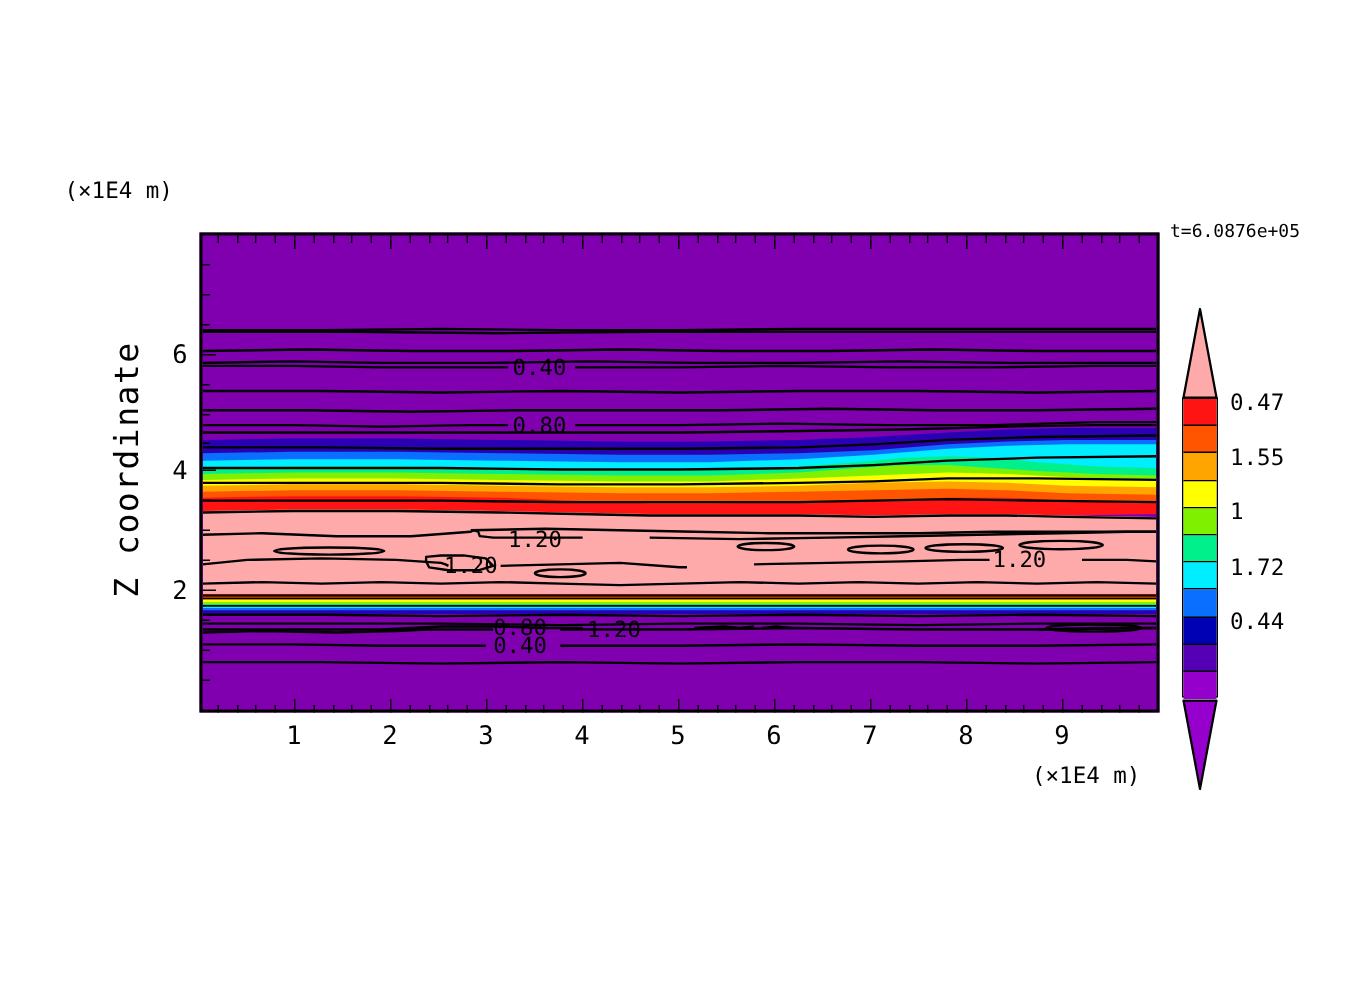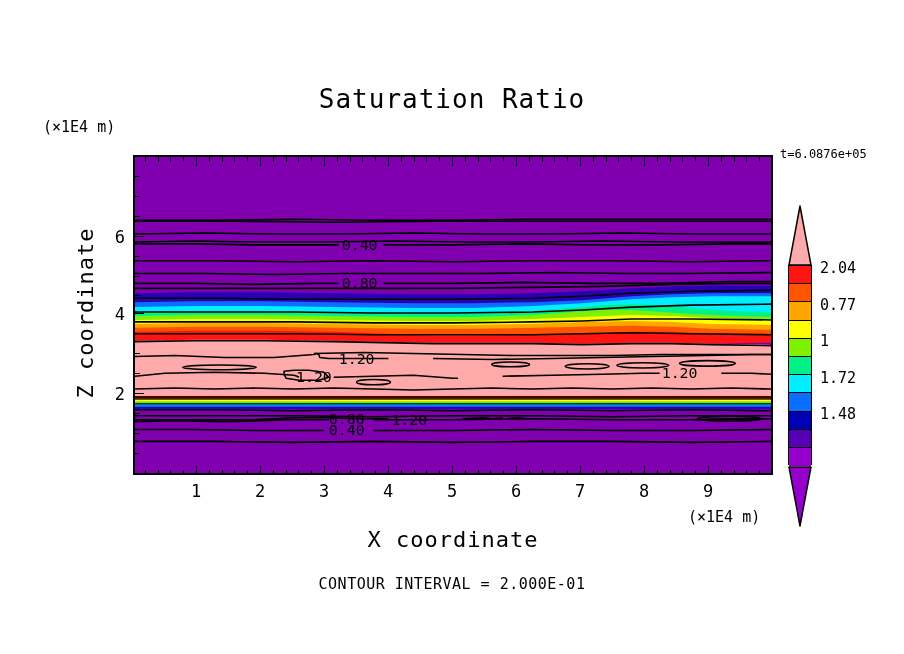--- a/index.html
+++ b/index.html
@@ -164,21 +164,20 @@
     font-size: 15px;
     color: #000;
     white-space: nowrap;
   }
 </style>
 </head>
 <body>
 
 <div class="fig">
 
-  <div class="title">Saturation Ratio</div>
   <div class="unit-top">(×1E4 m)</div>
   <div class="time-label">t=6.0876e+05</div>
 
   <div class="plot-frame">
     <svg class="plot-canvas" viewBox="0 0 640 320" preserveAspectRatio="none">
       <defs>
         <clipPath id="plotclip">
             <rect x="0" y="0" width="640" height="320"></rect>
           </clipPath>
       </defs>
@@ -427,23 +426,21 @@
     <div class="xticklabel" style="left:708px;">9</div>
   </div>
 
   <div>
     <div class="yticklabel" style="top:384px;">2</div>
     <div class="yticklabel" style="top:304px;">4</div>
     <div class="yticklabel" style="top:227px;">6</div>
   </div>
 
   <div class="unit-bottom">(×1E4 m)</div>
-  <div class="xaxis-title">X coordinate</div>
   <div class="yaxis-title">Z coordinate</div>
-  <div class="contour-note">CONTOUR INTERVAL = 2.000E-01</div>
 
   <div class="colorbar-wrap">
     <div class="cb-cap" style="top:0px;">
       <svg width="24" height="62" viewBox="0 0 24 62">
         <polygon points="12,1 23,60 1,60" fill="#ffaaaa" stroke="#000" stroke-width="1.5" stroke-linejoin="round"></polygon>
       </svg>
     </div>
     <div class="cb-body">
       <div class="cb-seg" style="height:18.2px; background:#ff1414;"></div>
       <div class="cb-seg" style="height:18.2px; background:#ff5500;"></div>
@@ -456,20 +453,20 @@
       <div class="cb-seg" style="height:18.2px; background:#0000b4;"></div>
       <div class="cb-seg" style="height:18.2px; background:#5500b4;"></div>
       <div class="cb-seg" style="height:18.2px; background:#9500cc;"></div>
     </div>
     <div class="cb-cap" style="top:260px;">
       <svg width="24" height="62" viewBox="0 0 24 62">
         <polygon points="12,61 1,2 23,2" fill="#9500cc" stroke="#000" stroke-width="1.5" stroke-linejoin="round"></polygon>
       </svg>
     </div>
 
-    <div class="cb-label" style="top:54px;">2.04</div>
-    <div class="cb-label" style="top:91px;">0.77</div>
+    <div class="cb-label" style="top:54px;">0.47</div>
+    <div class="cb-label" style="top:91px;">1.55</div>
     <div class="cb-label" style="top:127px;">1</div>
     <div class="cb-label" style="top:164px;">1.72</div>
-    <div class="cb-label" style="top:200px;">1.48</div>
+    <div class="cb-label" style="top:200px;">0.44</div>
   </div>
 
 </div>
 
 </body></html>

